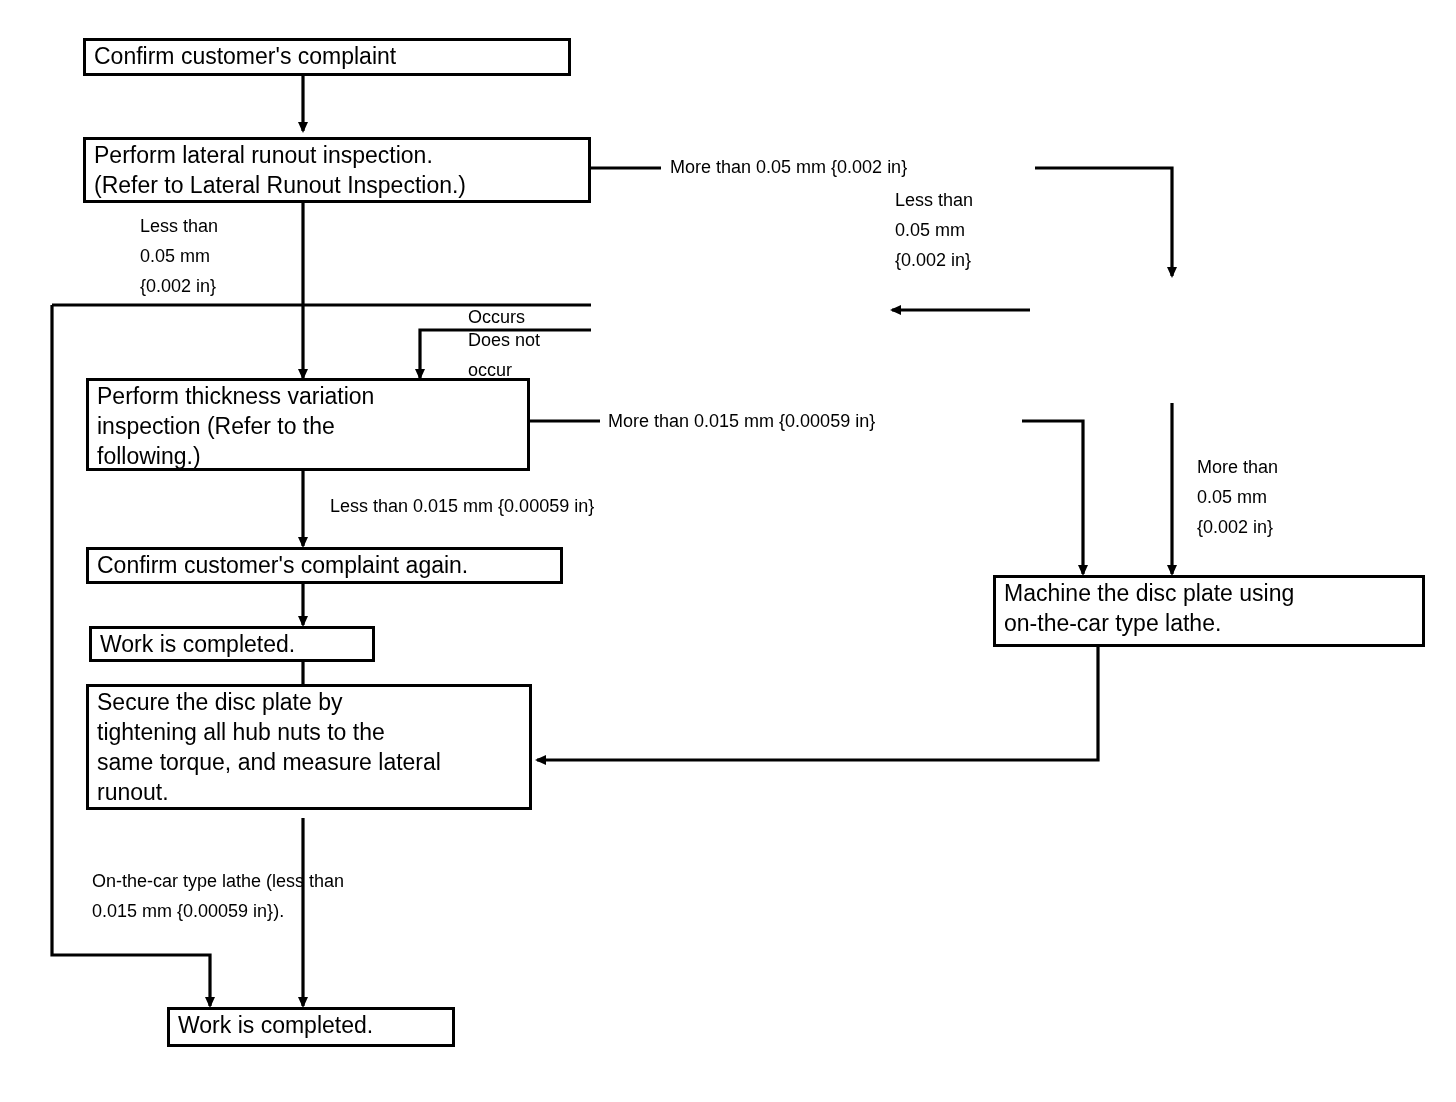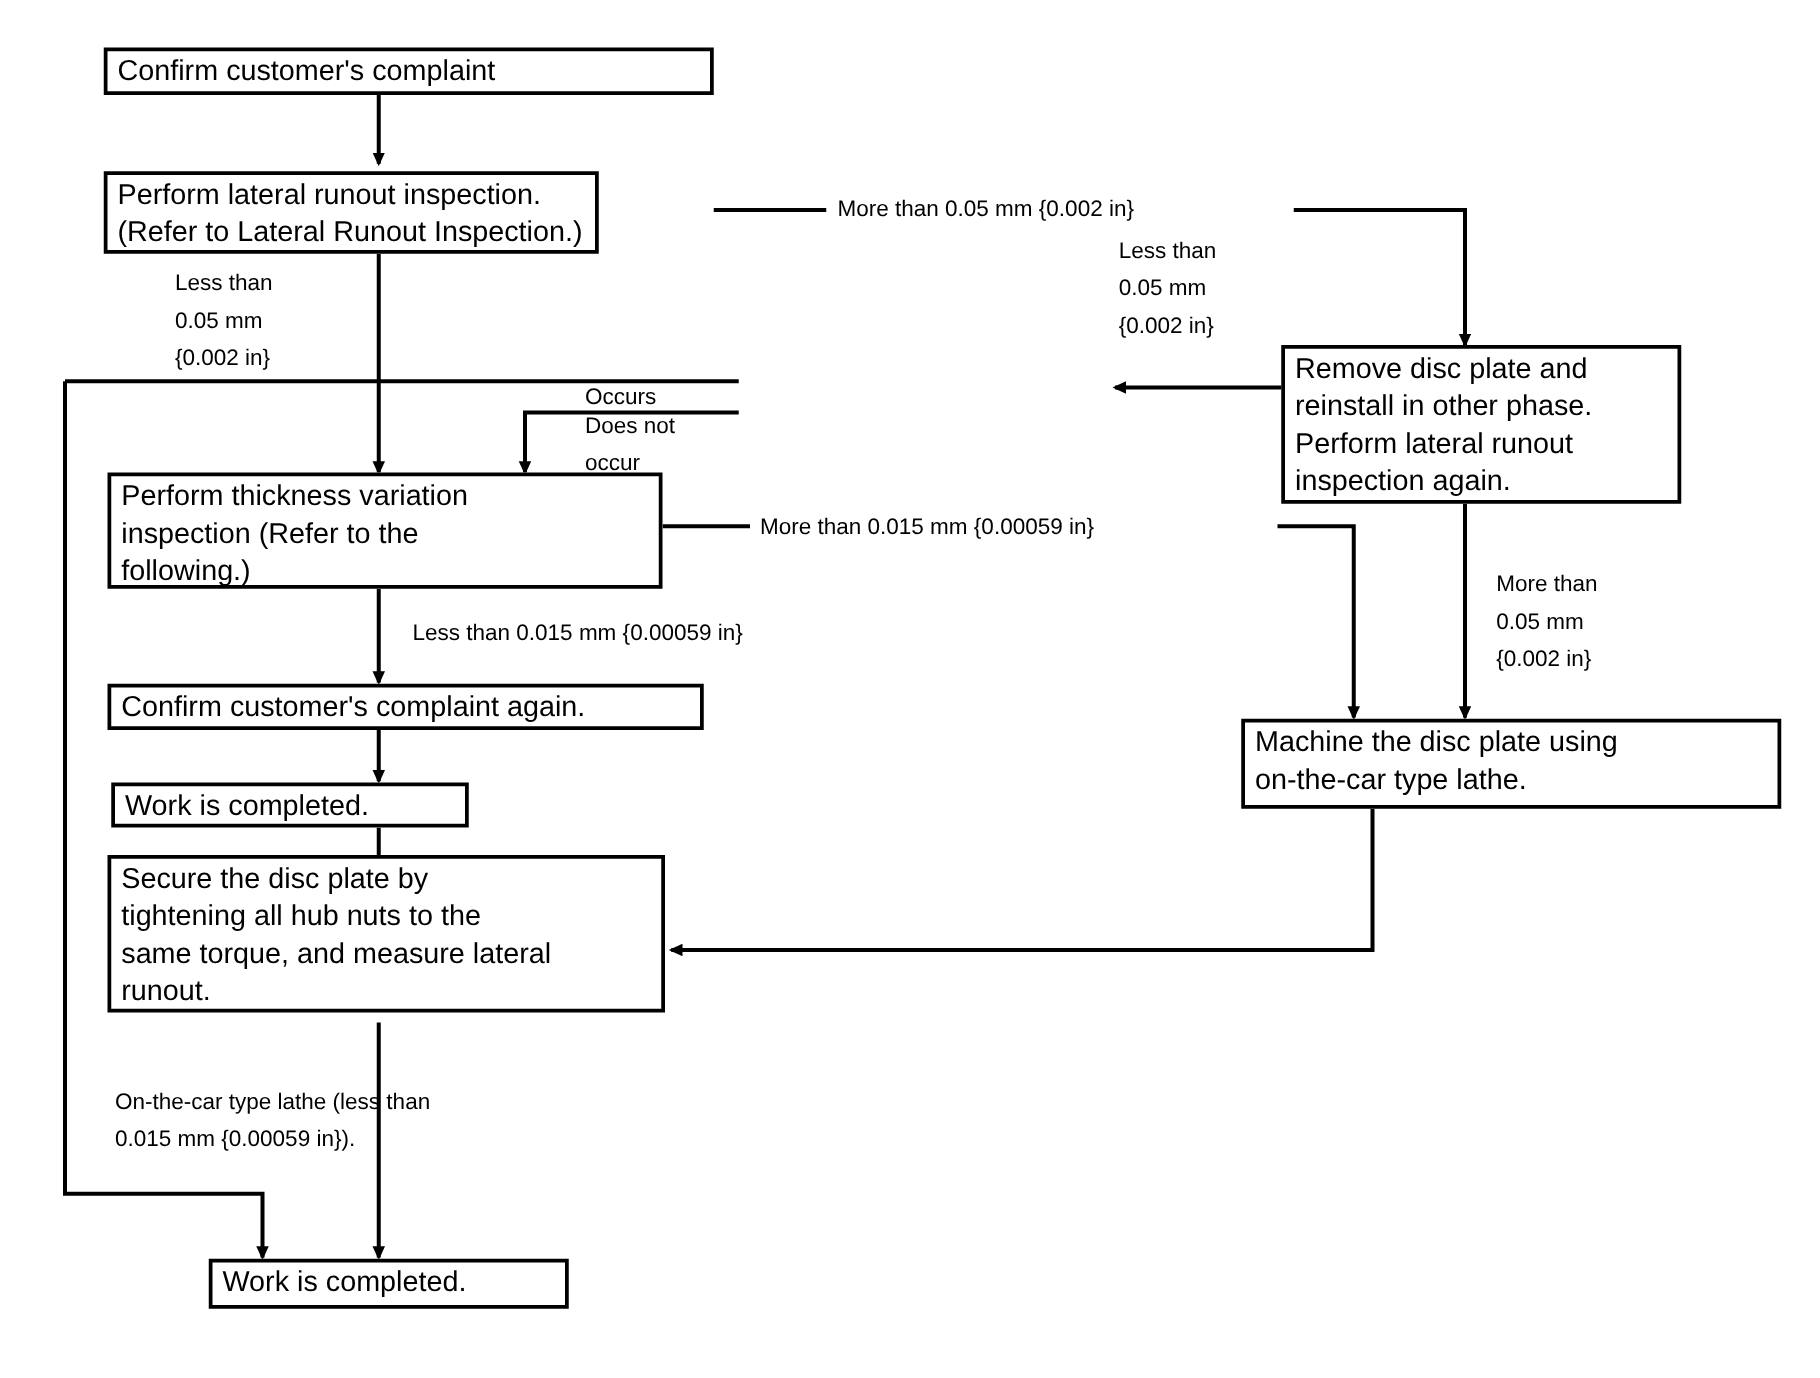--- a/index.html
+++ b/index.html
@@ -54,32 +54,26 @@
 
       <path d="M303,818 L303,1006" marker-end="url(#ah)"></path>
 
     </g>
   </svg>
 
   <div class="node" style="left:83px;top:38px;width:488px;height:38px;">
     <span class="txt">Confirm customer's complaint</span>
   </div>
 
-  <div class="node" style="left:83px;top:137px;width:396px;height:66px;">
+  <div class="node" style="left:83px;top:137px;width:508px;height:66px;">
     <span class="txt">Perform lateral runout inspection.
 (Refer to Lateral Runout Inspection.)</span>
   </div>
 
 
-  <div class="node" style="left:1025px;top:276px;width:320px;height:127px;">
-    <span class="txt">Remove disc plate and
-reinstall in other phase.
-Perform lateral runout
-inspection again.</span>
-  </div>
 
   <div class="node" style="left:86px;top:378px;width:444px;height:93px;">
     <span class="txt">Perform thickness variation
 inspection (Refer to the
 following.)</span>
   </div>
 
   <div class="node" style="left:86px;top:547px;width:477px;height:37px;">
     <span class="txt">Confirm customer's complaint again.</span>
   </div>

